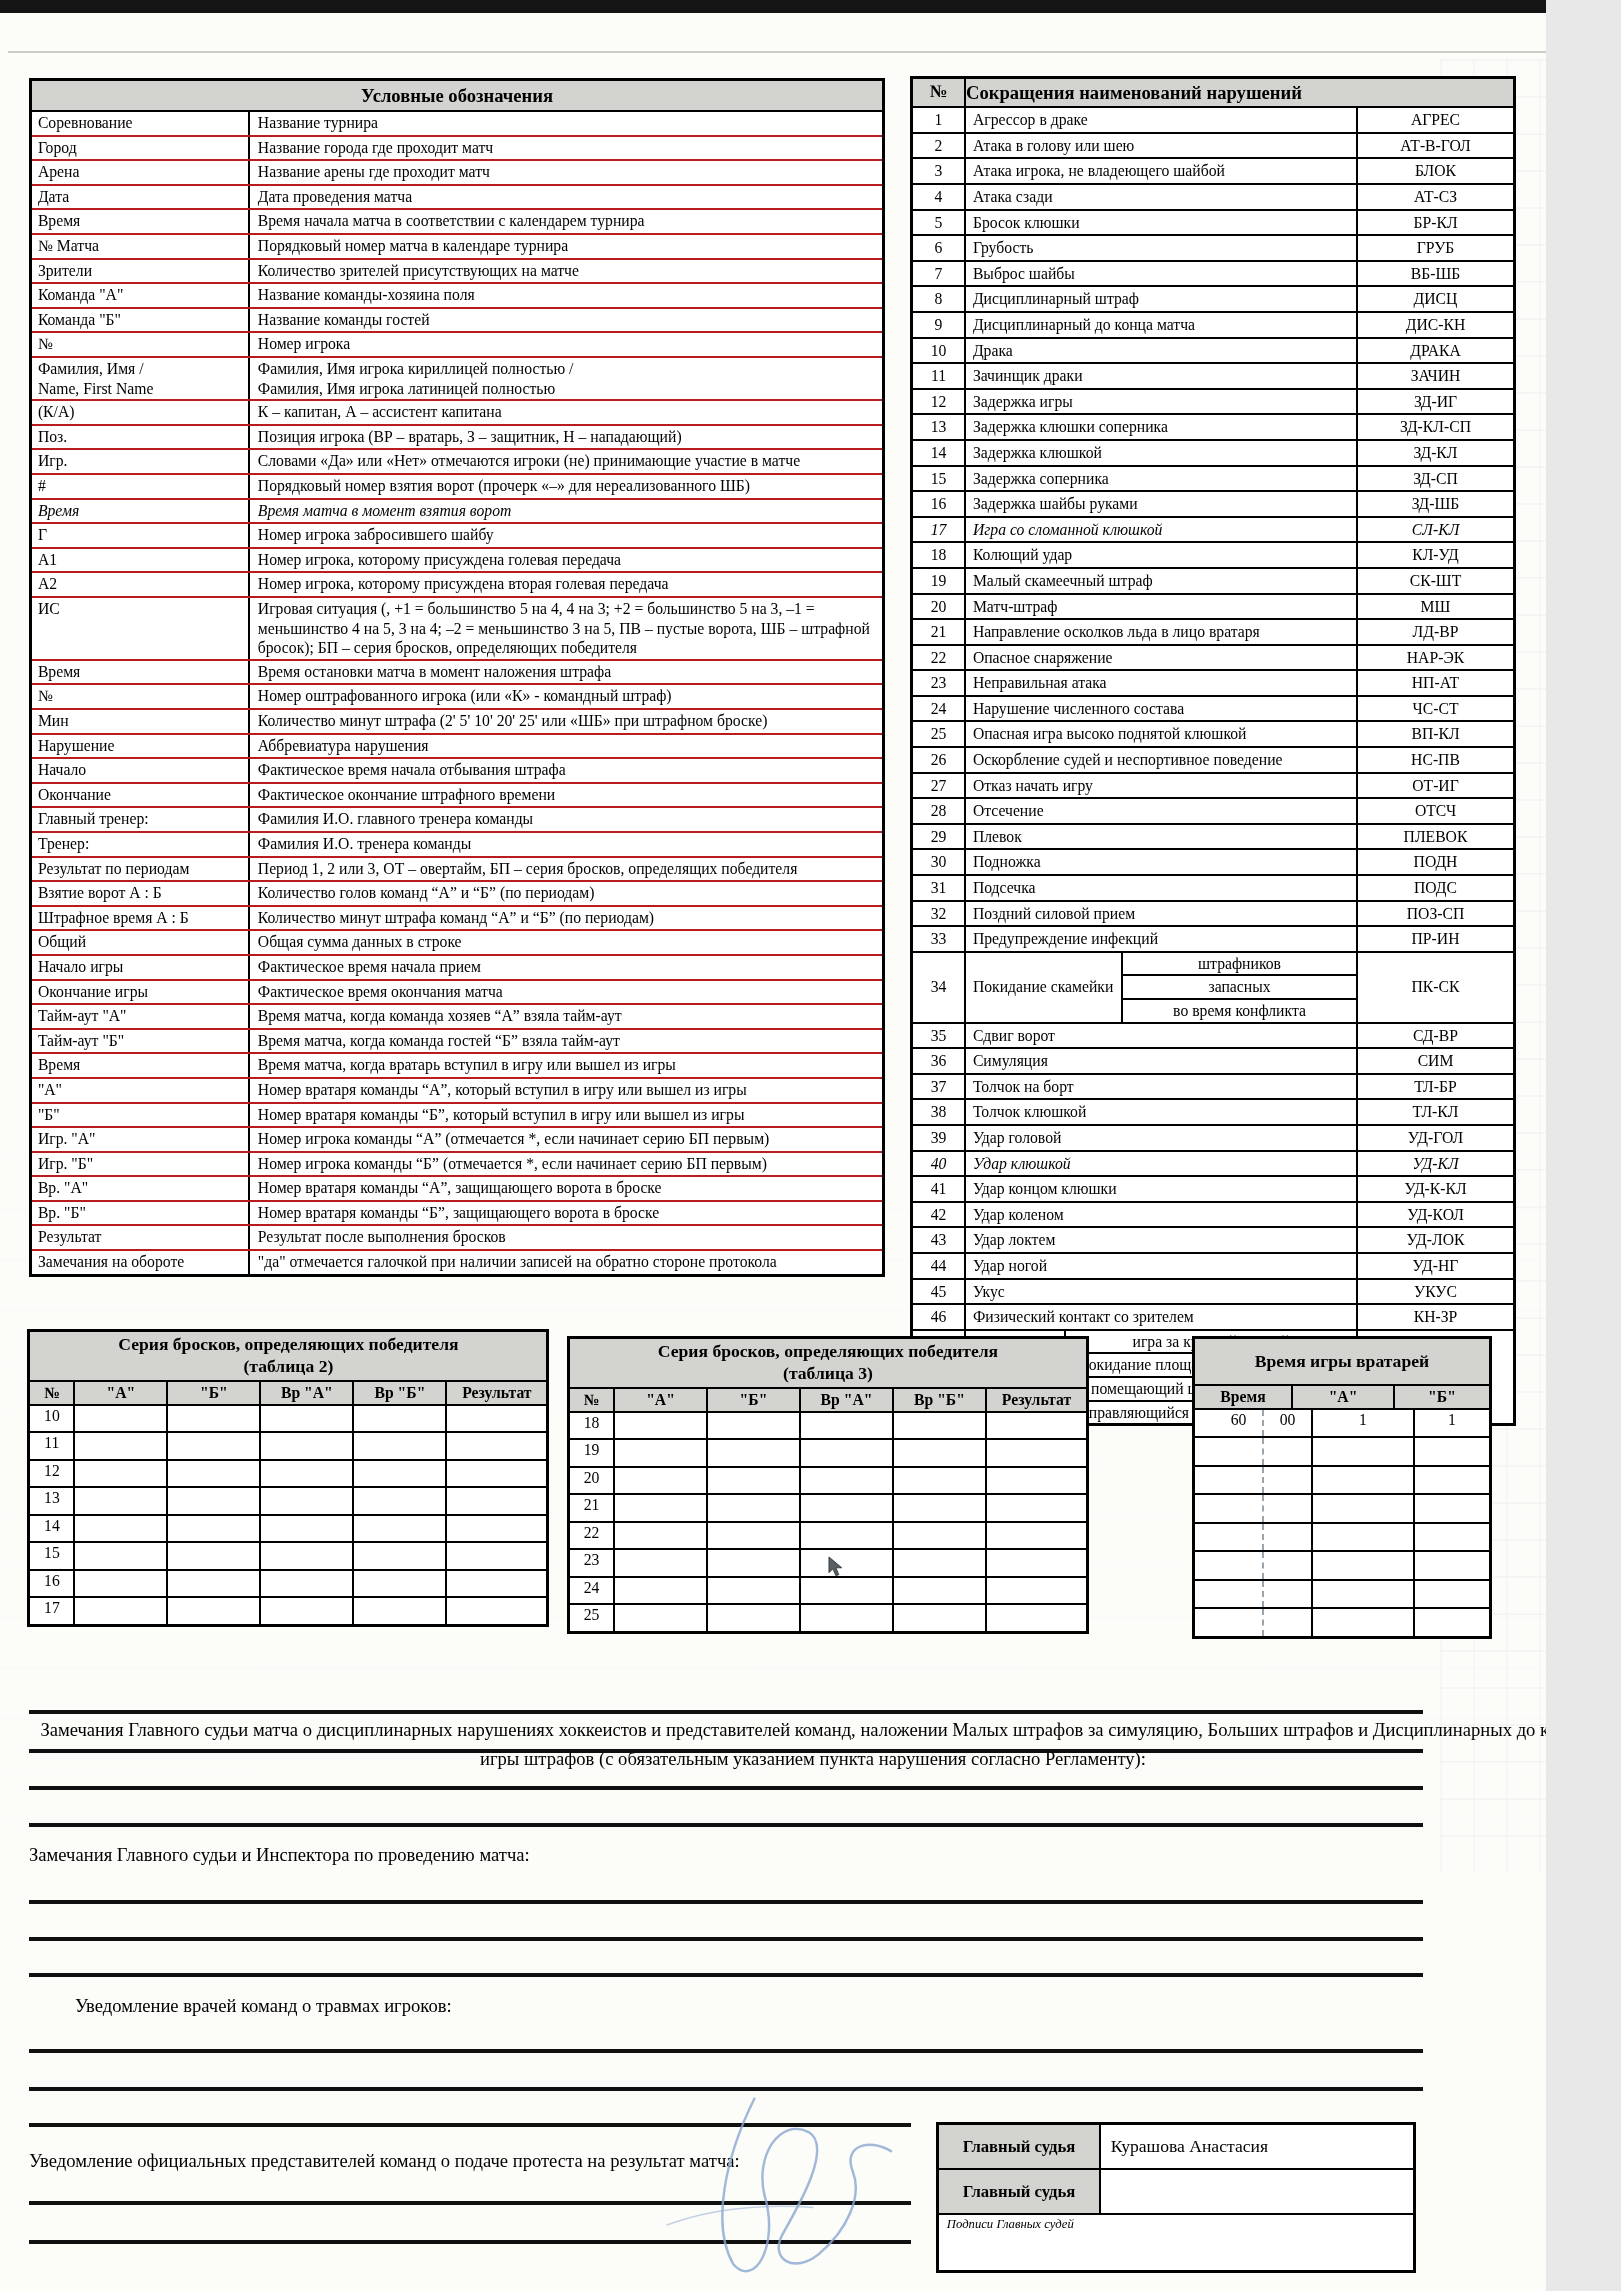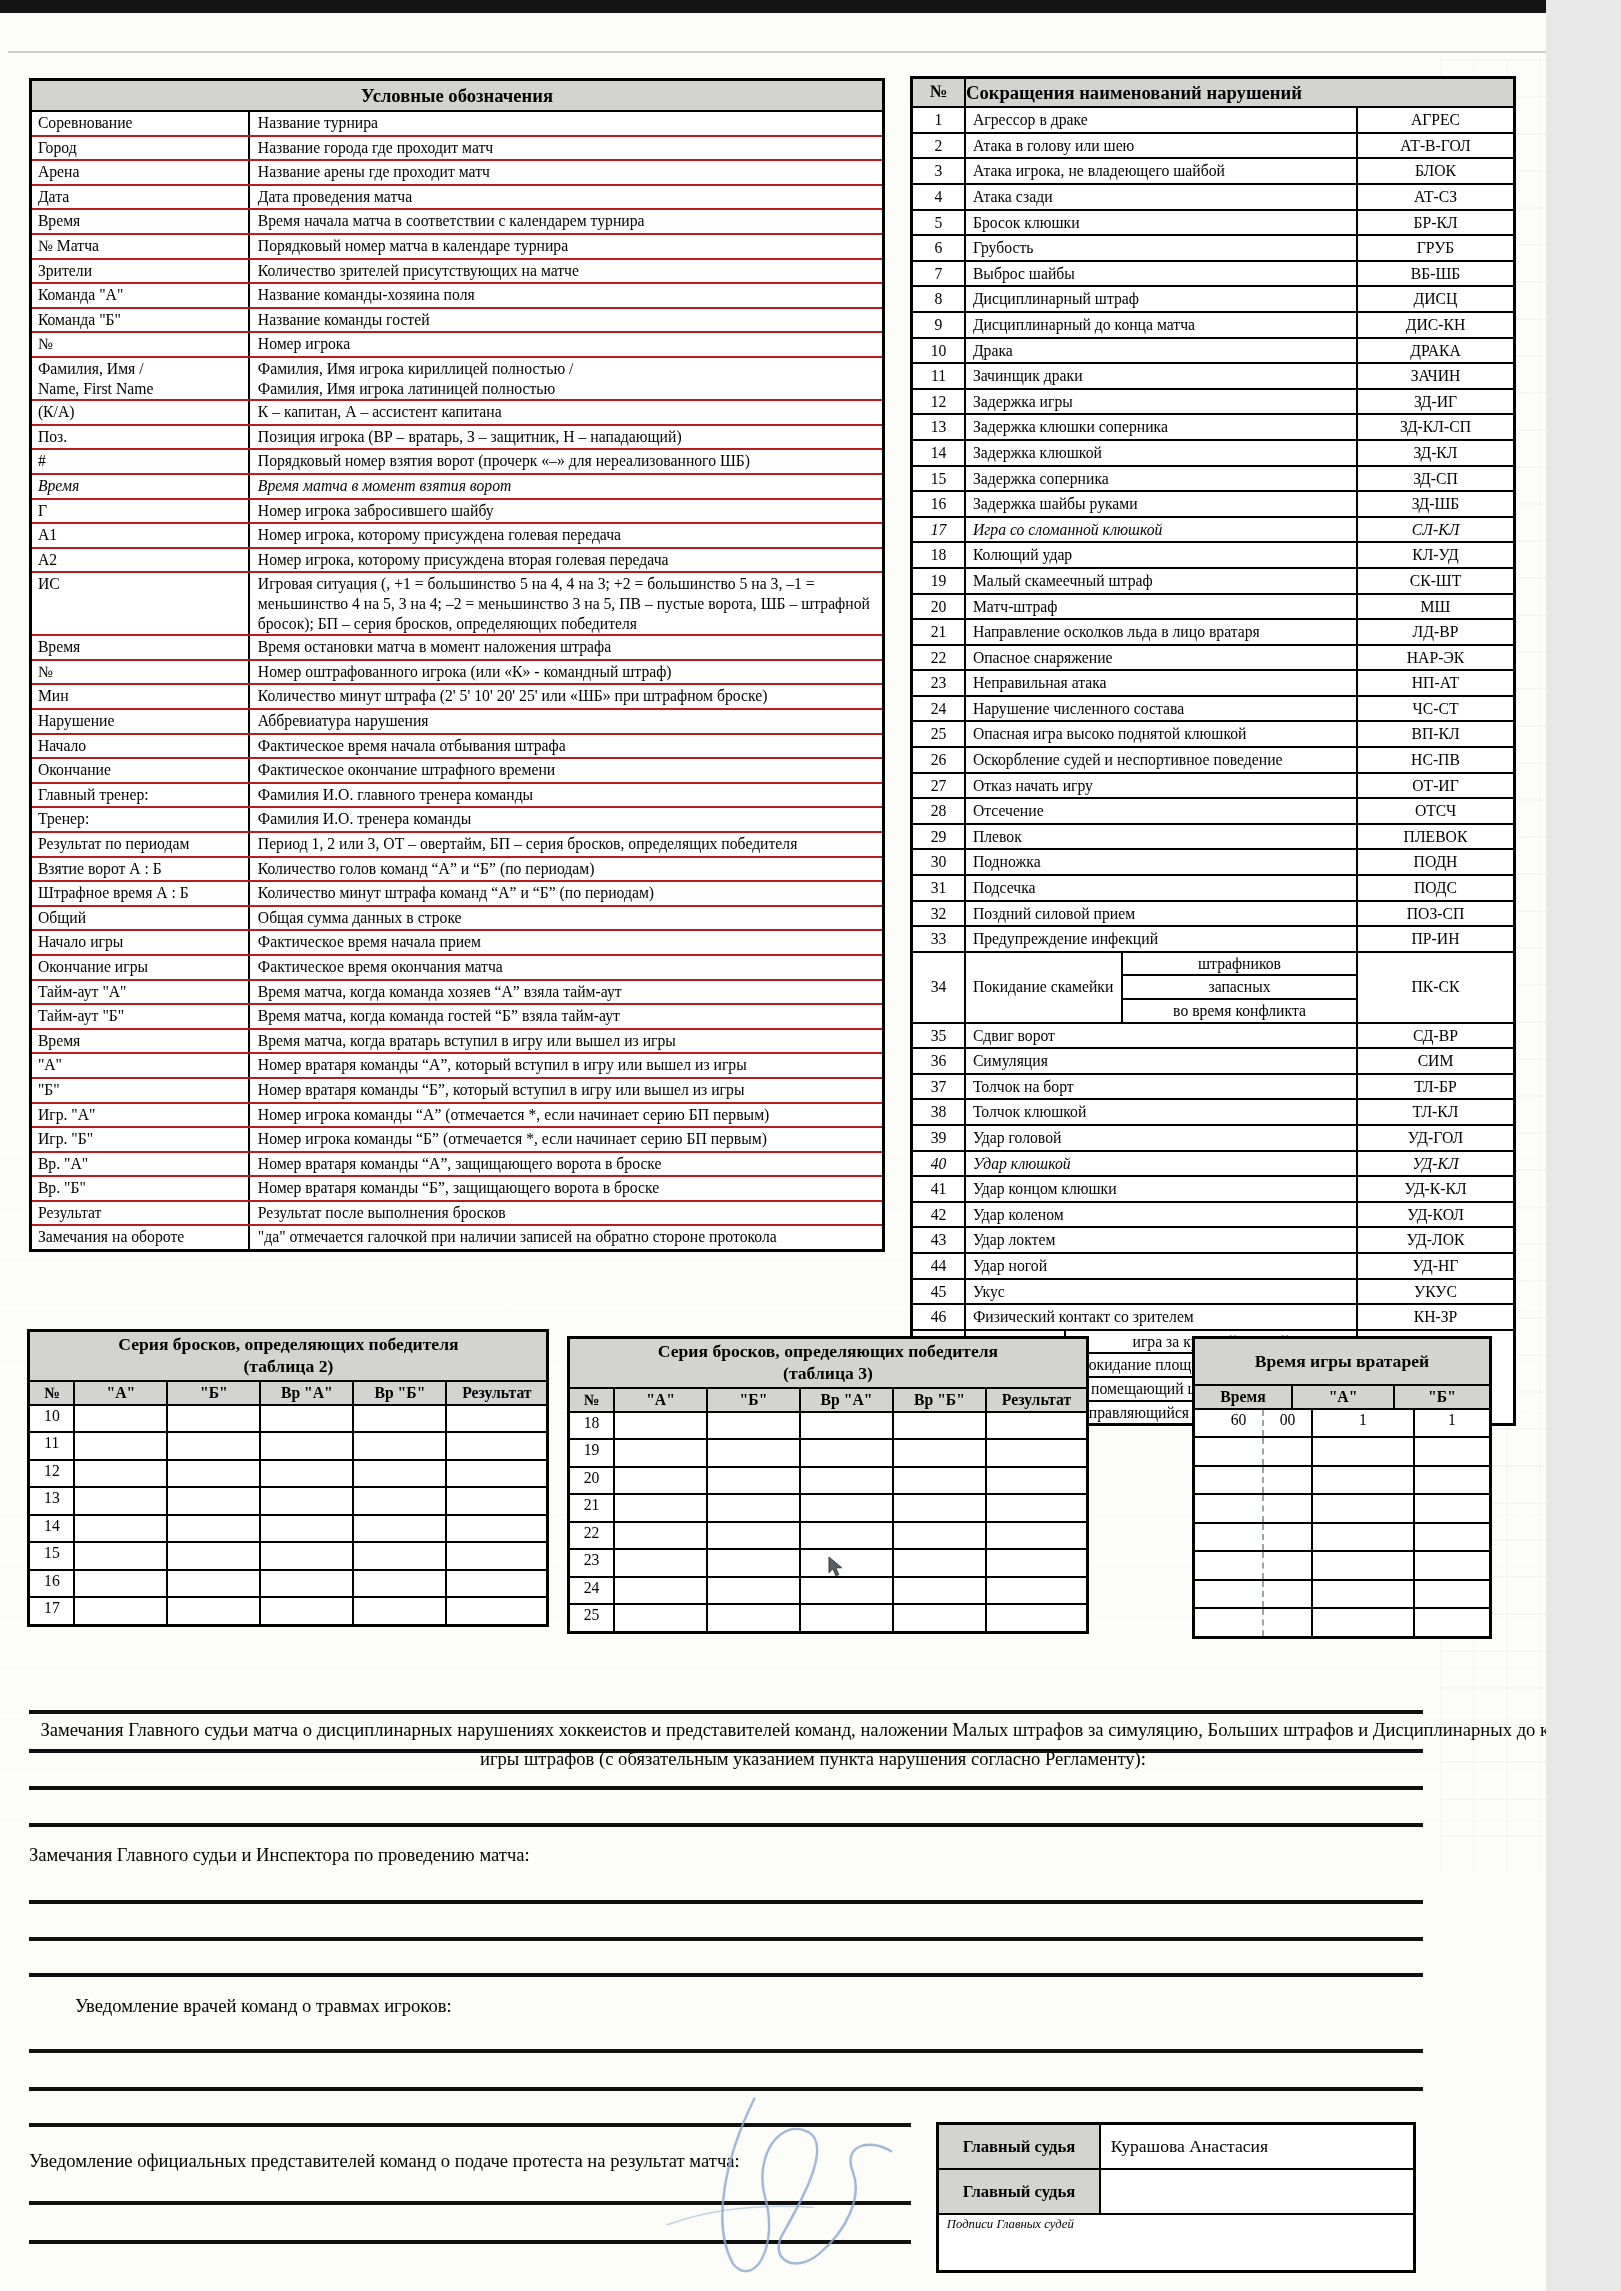--- a/index.html
+++ b/index.html
@@ -155,20 +155,24 @@
         </div>
         <div class="lrow">
           <div class="lc">(К/А)</div>
           <div class="vc">К – капитан, А – ассистент капитана</div>
         </div>
         <div class="lrow">
           <div class="lc">Поз.</div>
           <div class="vc">Позиция игрока (ВР – вратарь, З – защитник, Н – нападающий)</div>
         </div>
         <div class="lrow">
+          <div class="lc">Игр.</div>
+          <div class="vc">Словами «Да» или «Нет» отмечаются игроки (не) принимающие участие в матче</div>
+        </div>
+        <div class="lrow">
           <div class="lc">#</div>
           <div class="vc">Порядковый номер взятия ворот (прочерк «–» для нереализованного ШБ)</div>
         </div>
         <div class="lrow">
           <div class="lc it">Время</div>
           <div class="vc it">Время матча в момент взятия ворот</div>
         </div>
         <div class="lrow">
           <div class="lc">Г</div>
           <div class="vc">Номер игрока забросившего шайбу</div>

